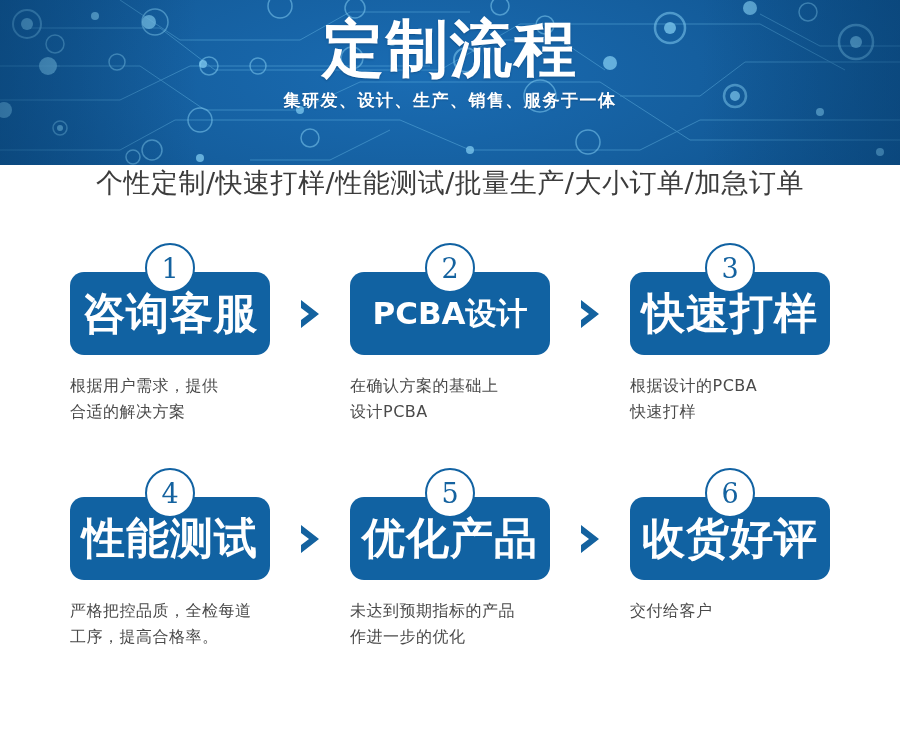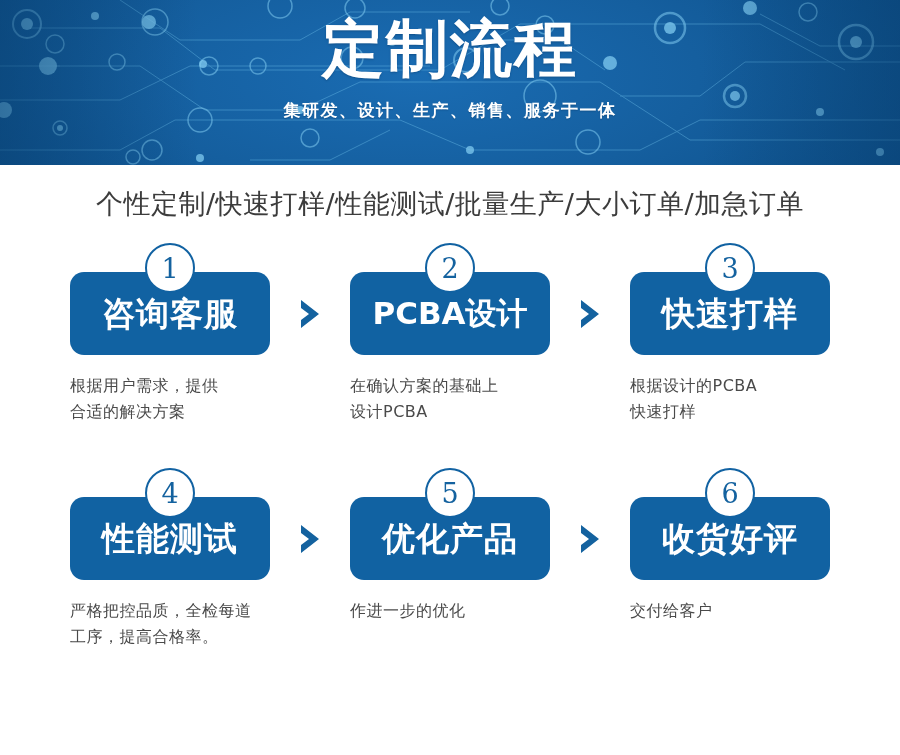--- a/index.html
+++ b/index.html
@@ -55,34 +55,33 @@
     margin-top: 16px;
     color: #ffffff;
     font-size: 62px;
     line-height: 1.08;
     font-weight: bold;
     letter-spacing: 2px;
     text-shadow: 0 1px 2px rgba(0,40,80,.35);
     font-family: "DejaVu Sans", "Liberation Sans", sans-serif;
   }
   .banner-sub {
-    margin-top: 16px;
+    margin-top: 6px;
     color: #ffffff;
     font-size: 17px;
     font-weight: bold;
     letter-spacing: 1.5px;
     text-shadow: 0 1px 1px rgba(0,40,80,.3);
   }
 
   
   .tagline-wrap {
     width: 900px;
     height: 78px;
     display: flex;
-    align-items: center;
     justify-content: center;
   }
   .tagline {
     color: #3c3c3c;
     font-size: 27px;
     letter-spacing: 0.5px;
     font-weight: normal;
     white-space: nowrap;
   }
 
@@ -113,21 +112,21 @@
     background: #1162a2;
     border-radius: 14px;
     display: flex;
     align-items: center;
     justify-content: center;
     margin-top: 29px;
     box-sizing: border-box;
   }
   .step-label {
     color: #ffffff;
-    font-size: 33px;
+    font-size: 43px;
     font-weight: bold;
     letter-spacing: 1px;
     line-height: 1;
     white-space: nowrap;
   }
   .step-label.latin {
     letter-spacing: 0px;
     font-size: 31px;
   }
 
@@ -328,20 +327,21 @@
       </div>
 
       <div class="step-cell">
         <div class="step-box">
           <div class="step-badge">
             <span class="step-badge-num">5</span>
           </div>
           <span class="step-label">优化产品</span>
         </div>
         <div class="step-desc">
+          <span class="ln">未达到预期指标的产品</span>
           <span class="ln">作进一步的优化</span>
         </div>
         <div class="arrow">
           <svg width="32" height="34" viewBox="0 0 32 34">
             <path d="M7 3 L25 17 L7 31 L7 23 L15 17 L7 11 Z" fill="#14629f"></path>
           </svg>
         </div>
       </div>
 
       <div class="step-cell">

